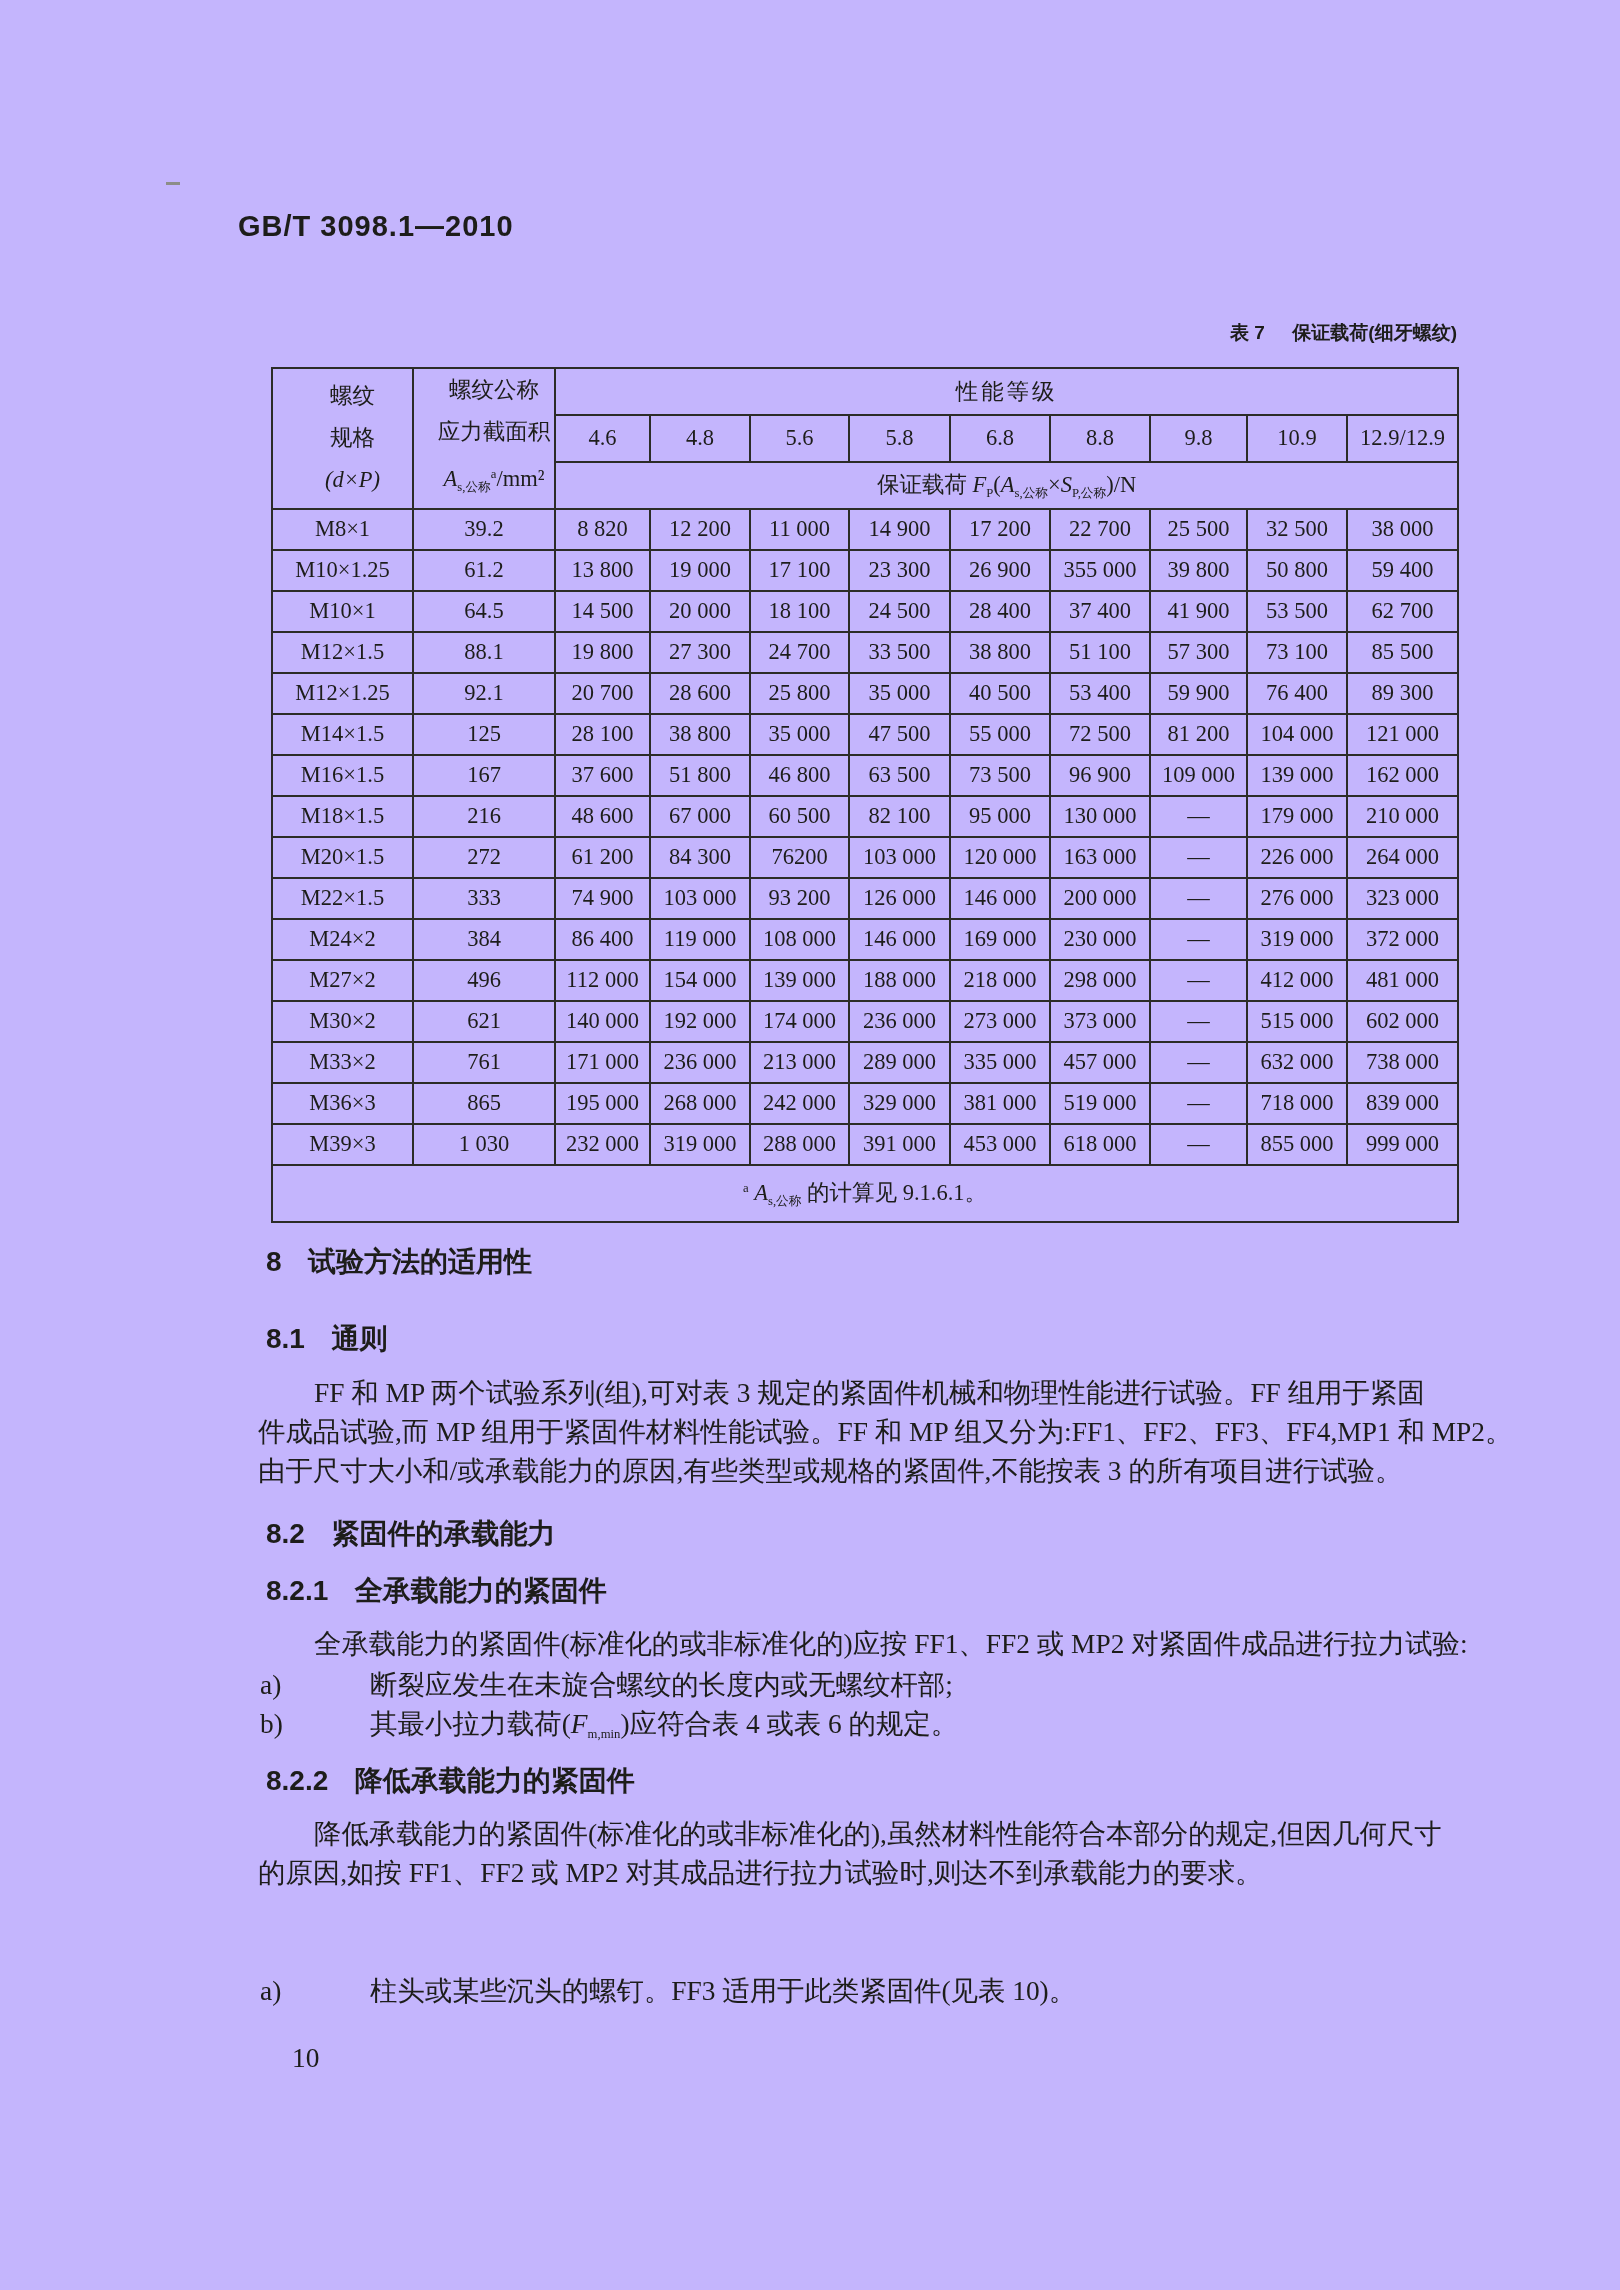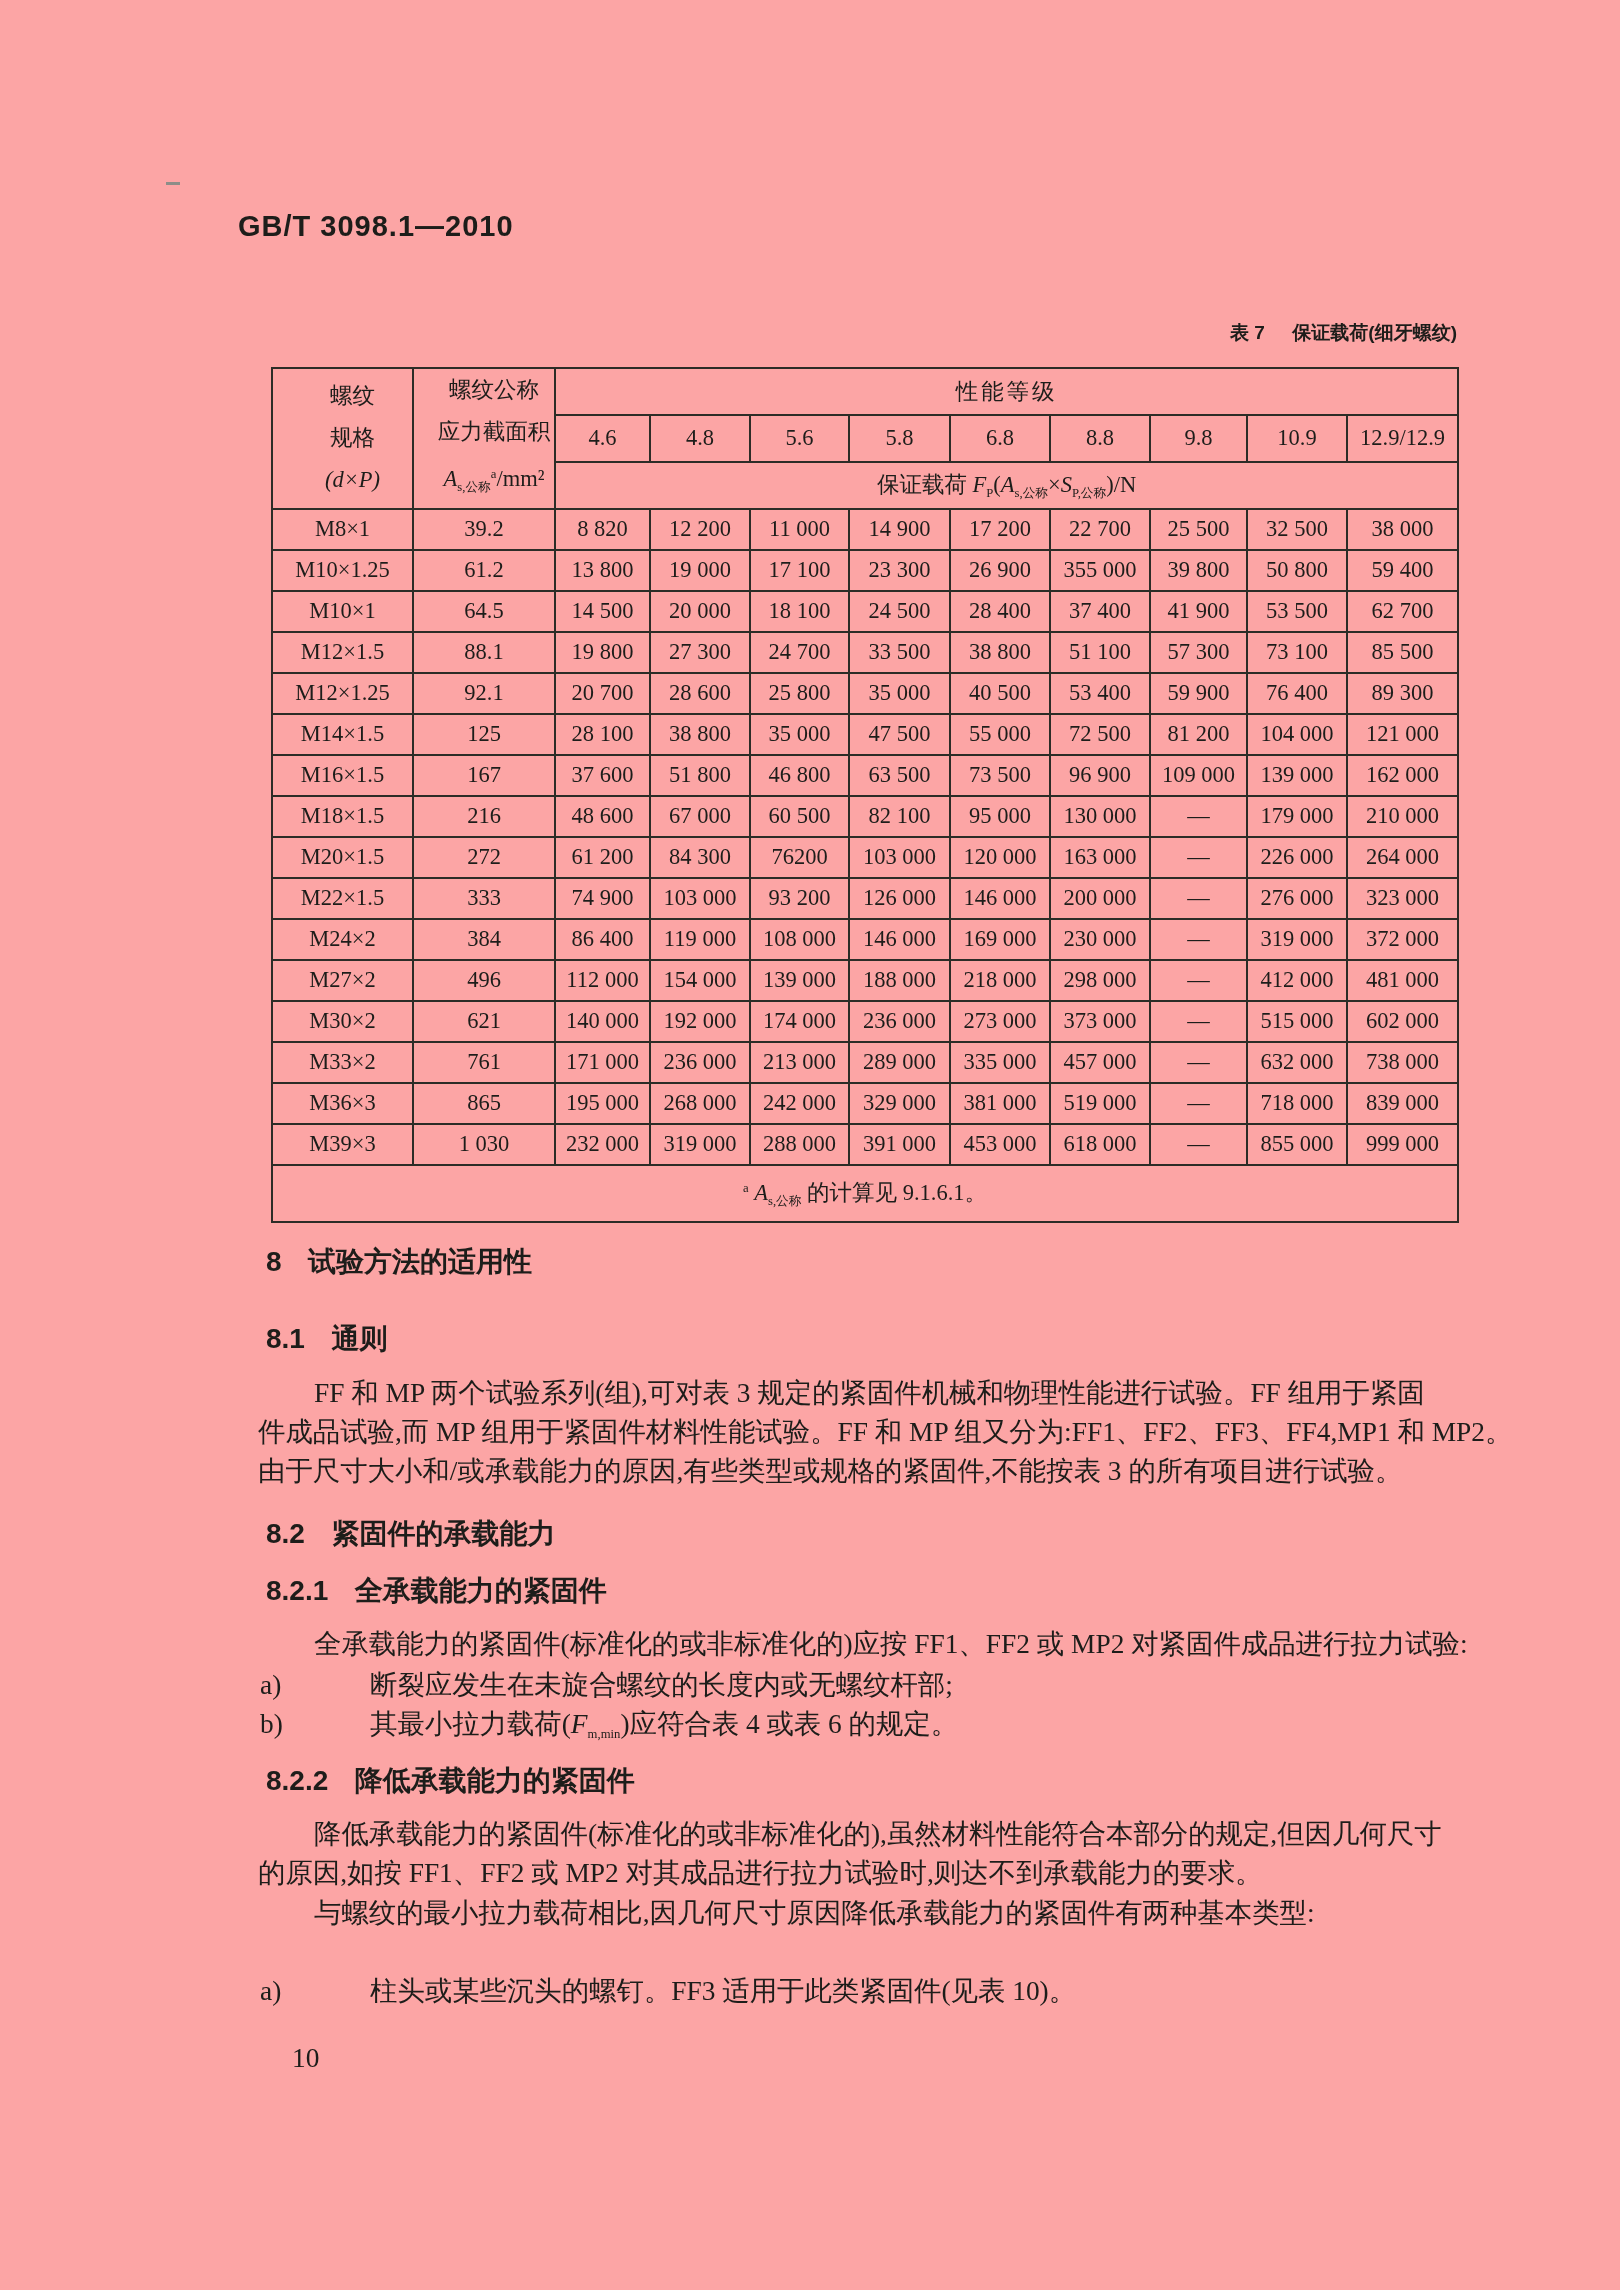--- a/index.html
+++ b/index.html
@@ -2,21 +2,21 @@
 <html><head>
 <meta charset="utf-8">
 <style>
   html,body{margin:0;padding:0;}
   body{
     width:1620px;height:2291px;position:relative;
     background:#f6f6f3;
     font-family:"Liberation Serif",serif;
     color:#1d1d1a;
   }
-  .page{position:absolute;left:0;top:0;width:1620px;height:2291px;background:#fca5a5;}
+  .page{position:absolute;left:0;top:0;width:1620px;height:2291px;background:#c4b5fd;}
   .scan-dash{position:absolute;left:166px;top:182px;width:13.7px;height:2.9px;background:#8d8d88;}
   .docnum{
     position:absolute;left:238px;top:210px;
     font-family:"Liberation Sans",sans-serif;font-weight:700;
     font-size:29px;letter-spacing:1px;white-space:nowrap;
   }
   .tbl-title{
     position:absolute;left:271px;top:320px;width:1186px;text-align:right;
     font-family:Liberation Sans, sans-serif;font-weight:700;font-size:19px;white-space:nowrap;
   }
@@ -358,21 +358,20 @@
   </div>
 
   <div class="sec" style="top:1762px"><span class="num">8.2.2</span><span>降低承载能力的紧固件</span></div>
 
   <div class="para" style="top:1815px">
     <div class="ln ind">降低承载能力的紧固件(标准化的或非标准化的),虽然材料性能符合本部分的规定,但因几何尺寸</div>
     <div class="ln">的原因,如按 FF1、FF2 或 MP2 对其成品进行拉力试验时,则达不到承载能力的要求。</div>
   </div>
 
   <div class="para" style="top:1894px">
-    <div class="ln ind">与螺纹的最小拉力载荷相比,因几何尺寸原因降低承载能力的紧固件有两种基本类型:</div>
   </div>
 
   <div class="li" style="top:1972px">
     <span class="mk">a)</span>
     <div class="ln">柱头或某些沉头的螺钉。FF3 适用于此类紧固件(见表 10)。</div>
   </div>
 
   <div class="pgnum">10</div>
 
 </div>

